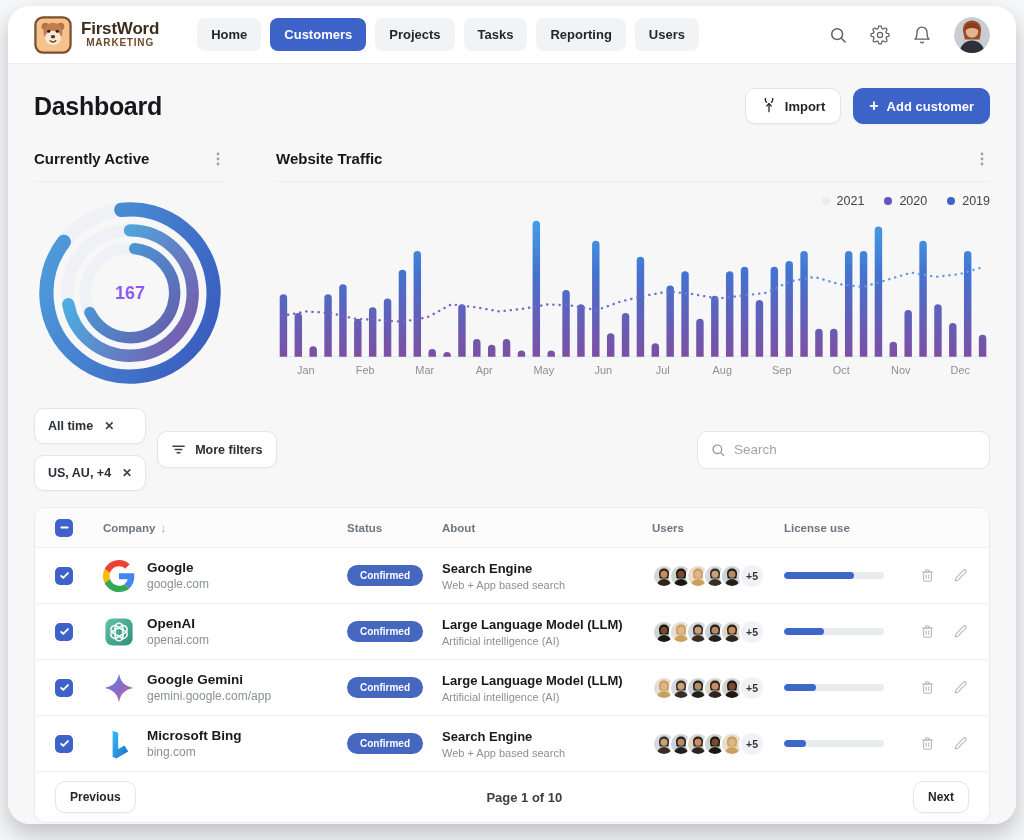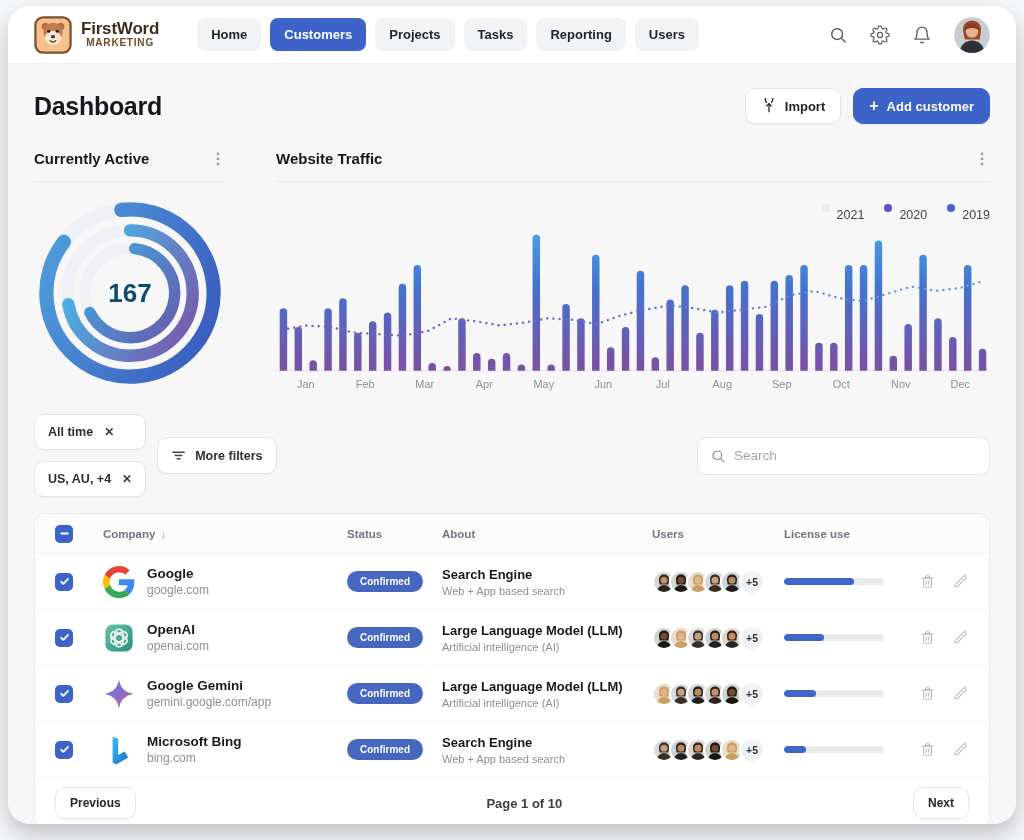--- a/index.html
+++ b/index.html
@@ -48,27 +48,27 @@
   .sec-head { display:flex; align-items:center; justify-content:space-between;
               border-bottom:1px solid #ececef; padding-bottom:14px; }
   .sec-head h2 { font-size:15px; font-weight:700; color:#17181a; }
   .kebab { border:0; background:none; cursor:pointer; width:16px; height:16px; color:#9aa0a6; }
   .kebab svg { width:16px; height:16px; display:block; }
 
   .active-card { width:192px; flex:none; }
   .donut-wrap { position:relative; width:190px; height:190px; margin:16px auto 0; }
   .donut-wrap svg { width:190px; height:190px; display:block; }
   .donut-center { position:absolute; inset:0; display:flex; align-items:center; justify-content:center;
-                  font-size:26px; font-weight:700; color:#0c4a6e; }
+                  font-size:18px; font-weight:700; color:#8b5cf6; }
 
   .traffic-card { flex:1; min-width:0; }
   .legend { display:flex; justify-content:flex-end; gap:20px; margin-top:12px; }
   .legend-item { display:flex; align-items:center; gap:7px; cursor:pointer; }
   .legend-dot { width:8px; height:8px; border-radius:50%; }
-  .legend-label { font-size:12.5px; color:#3f434a;margin-top:14px; }
+  .legend-label { font-size:12.5px; color:#3f434a; }
   .barchart { width:100%; height:170px; margin-top:2px; display:block; }
 
   
   .filter-row { display:flex; align-items:center; gap:11px; margin-top:20px; }
   .chip { display:inline-flex; align-items:center; gap:11px; background:#fff; border:1px solid #e4e5e9;
           border-radius:10px; padding:10px 13px; font-size:12.5px; font-weight:700; color:#2a2e35;
           box-shadow:0 1px 2px rgba(0,0,0,.03); }
   .chip .x { cursor:pointer; font-size:12px; color:#3f4246; line-height:1; }
   .chip.button { cursor:pointer; gap:9px; }
   .chip svg { width:15px; height:15px; color:#3f4246; }

